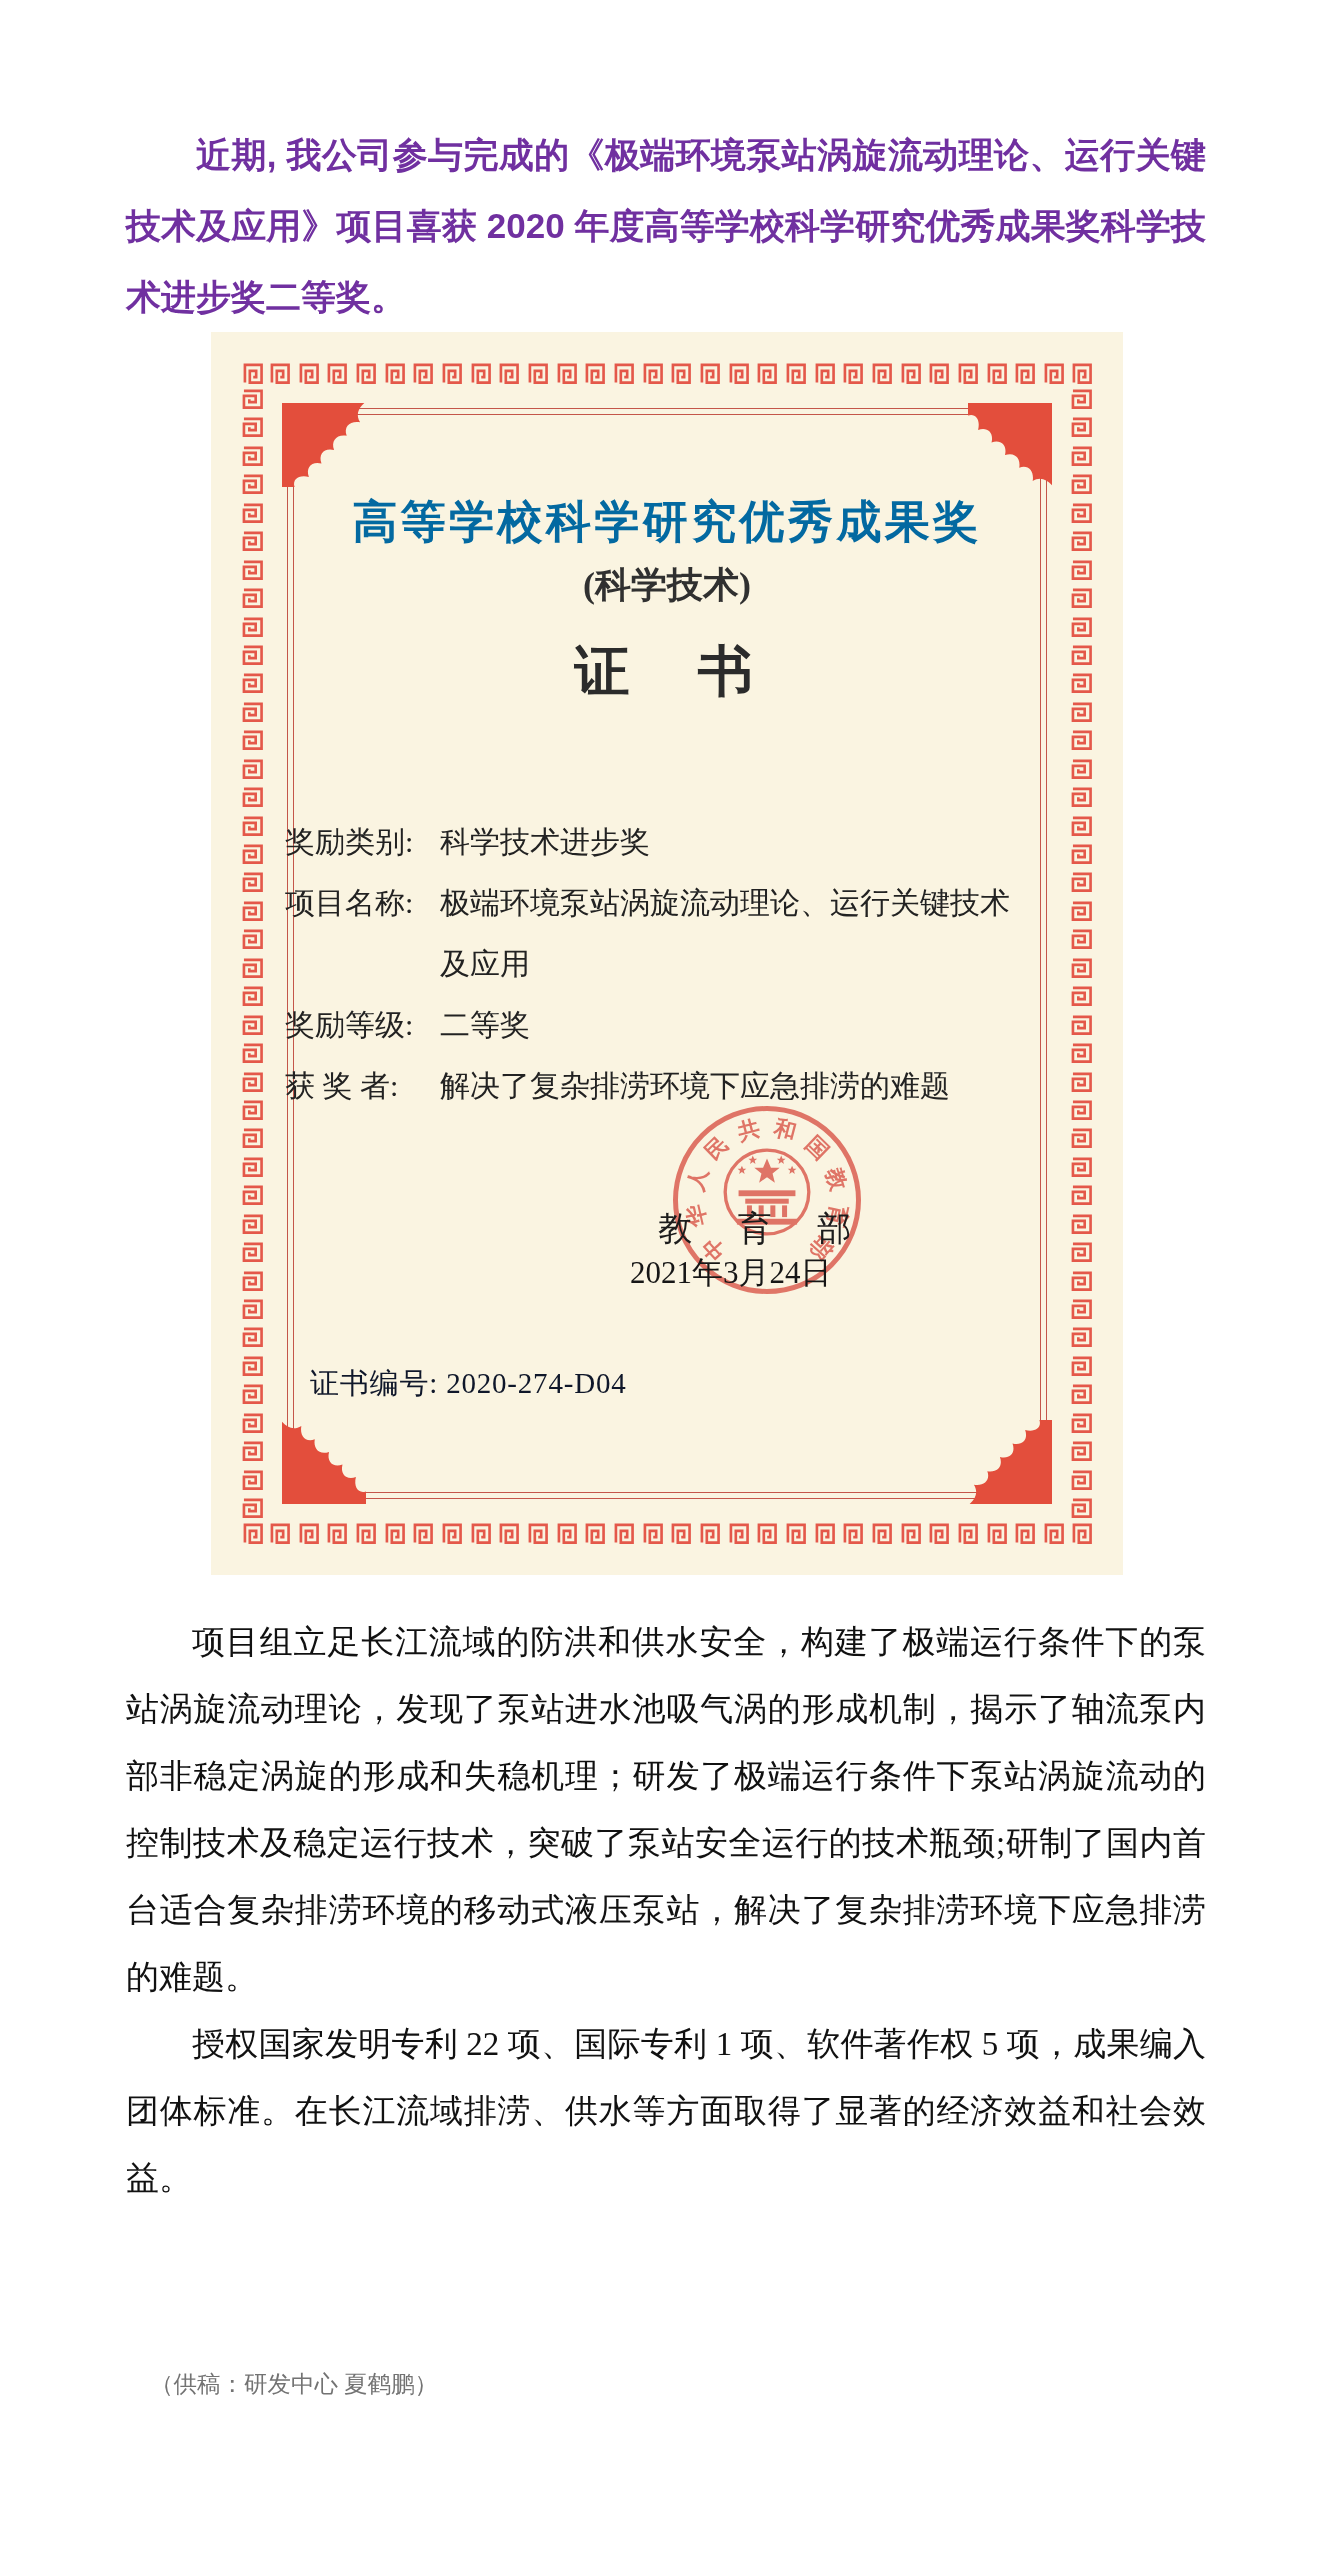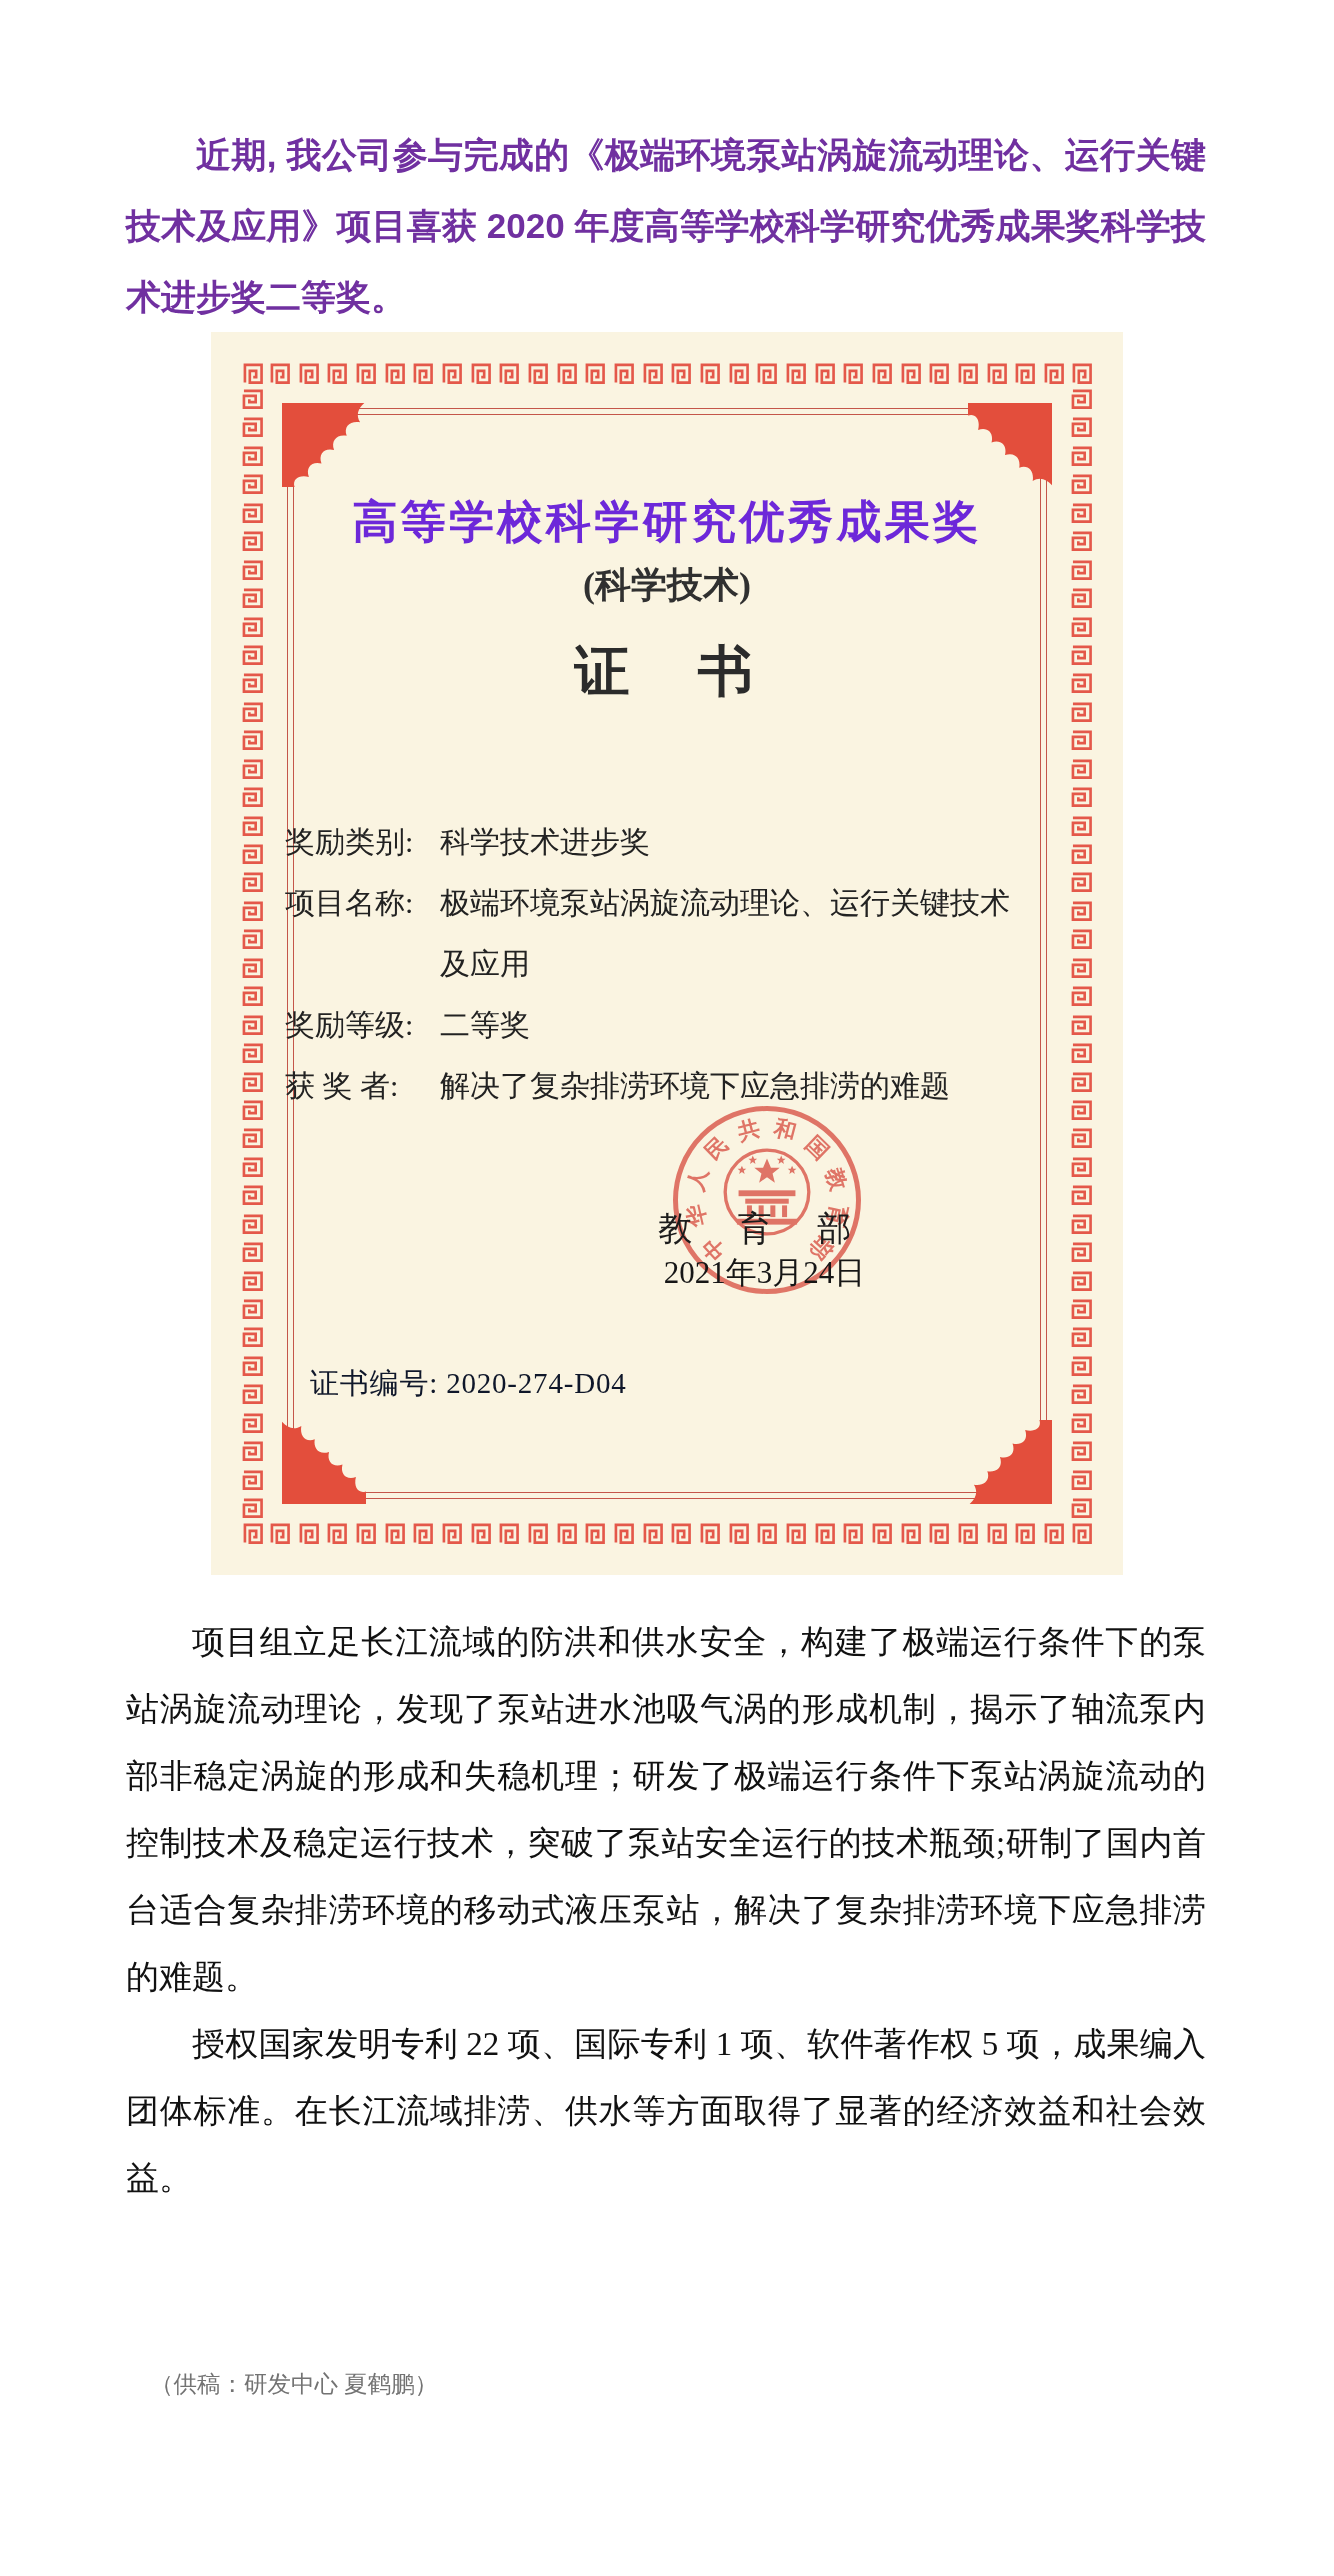--- a/index.html
+++ b/index.html
@@ -58,21 +58,21 @@
   .cloud{position:absolute;width:84px;height:84px;}
   .cloud path{fill:var(--cloud-red);}
   .cl-tl{top:71px;left:71px;}
   .cl-tr{top:71px;right:71px;transform:rotate(90deg);}
   .cl-br{bottom:71px;right:71px;transform:rotate(180deg);}
   .cl-bl{bottom:71px;left:71px;transform:rotate(270deg);}
 
   .cert-title{
     position:absolute;top:160px;left:0;width:100%;
     text-align:center;font-size:45px;font-weight:600;
-    letter-spacing:3.4px;color:#6d28d9;
+    letter-spacing:3.4px;color:#0369a1;
   }
   .cert-subtitle{
     position:absolute;top:229px;left:0;width:100%;
     text-align:center;font-size:36px;font-weight:600;color:#303030;
   }
   .cert-doctype{
     position:absolute;top:303px;left:0;width:100%;
     text-align:center;font-size:55px;font-weight:700;
     letter-spacing:6.7px;color:#2b2b2b;
   }
@@ -101,21 +101,21 @@
   .emblem{position:absolute;left:48px;top:40px;width:92px;height:92px;}
   .emblem .em-fill{fill:var(--seal-red);}
   .emblem .em-ring{fill:none;stroke:var(--seal-red);stroke-width:4px;}
 
   .issuer-overlay{
     position:absolute;left:427px;top:874px;width:252px;z-index:5;
     text-align:center;font-size:34px;letter-spacing:18.5px;color:#1c1c1c;
   }
   .award-date{
     position:absolute;left:419px;top:920px;width:269px;z-index:5;
-    text-align:center;font-size:31px;color:#161616;
+    text-align:left;font-size:31px;color:#161616;
   }
   .cert-no{
     position:absolute;left:99px;top:1032px;
     font-size:29px;color:#0f172a;letter-spacing:0.8px;
   }
 
   
   .bodytext{
     margin:34px 128px 0 126px;
     font-size:33px;line-height:67px;color:#111;

